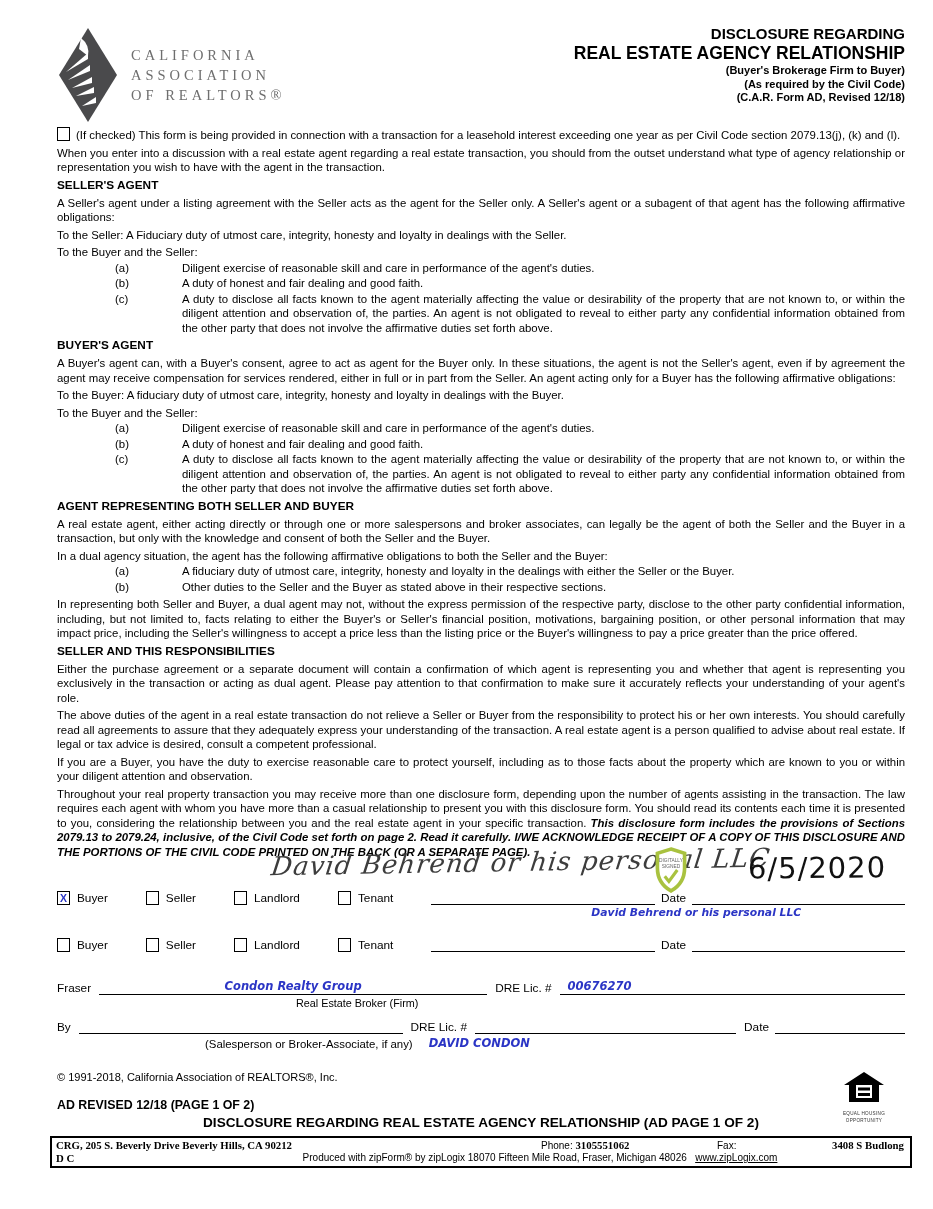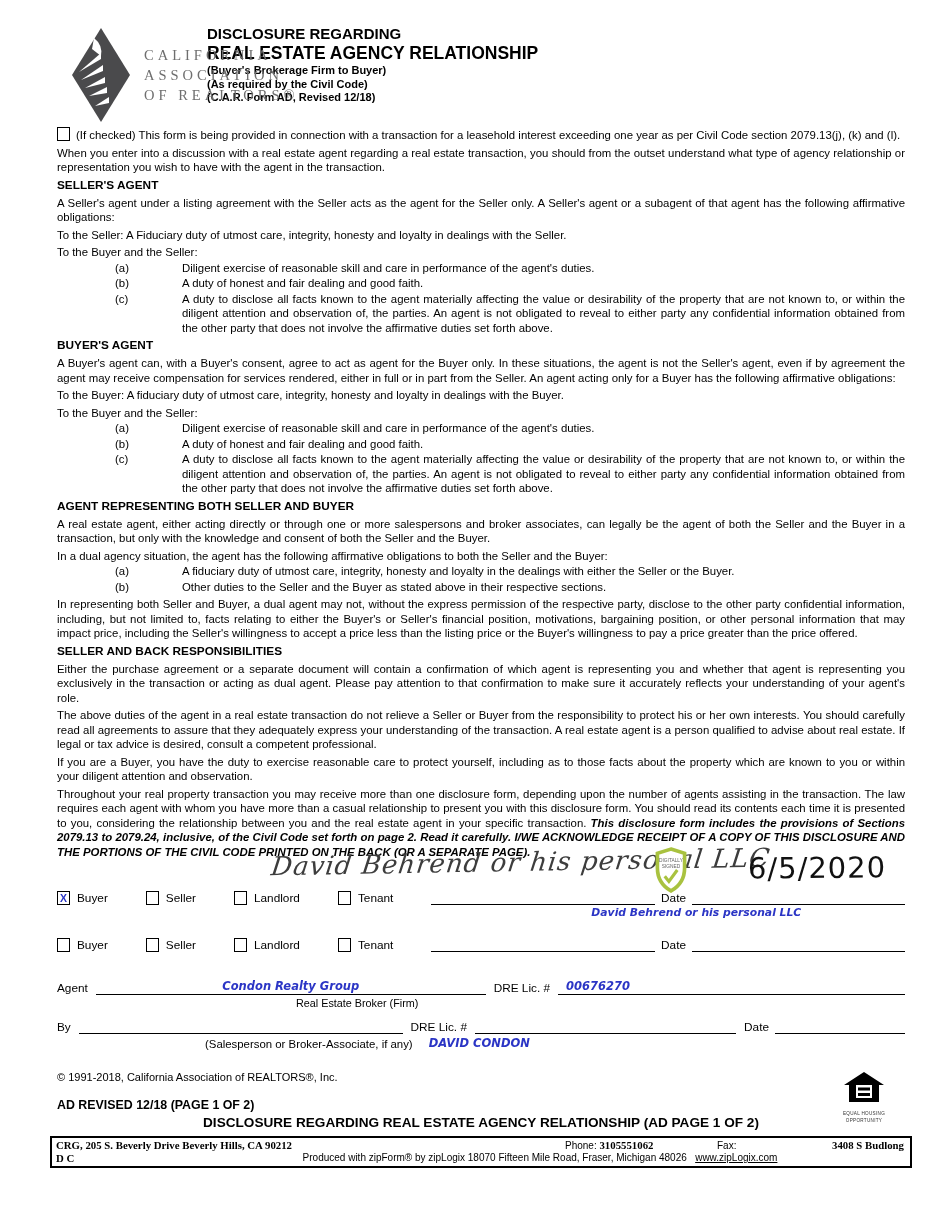--- a/index.html
+++ b/index.html
@@ -1,24 +1,24 @@
 <!DOCTYPE html>
 <html><head>
 <meta charset="utf-8">
 <style>
   html,body{margin:0;padding:0;background:#e8e8e8;}
   .page{position:relative;width:933px;height:1209px;background:#fff;box-sizing:border-box;
         font-family:"Liberation Sans",sans-serif;color:#000;overflow:hidden;}
   .content{padding:24px 28px 0 57px;}
   
   .header{position:relative;height:100px;}
-  .logo{position:absolute;left:13px;top:2px;display:flex;align-items:center;gap:12px;}
+  .logo{position:absolute;left:0;top:2px;display:flex;align-items:center;gap:12px;}
   .logo-text div{font-family:"Liberation Serif",serif;font-size:14.5px;letter-spacing:4px;
                  color:#6e6e6e;line-height:20px;}
-  .titleblock{text-align:left;padding-left:150px;}
+  .titleblock{text-align:right;padding-left:150px;}
   .t1{font-size:15px;font-weight:bold;line-height:19px;}
   .t2{font-size:17.5px;font-weight:bold;line-height:21px;}
   .tsub{font-size:11px;font-weight:bold;line-height:13.5px;}
   
   .para{font-size:11.4px;line-height:14.5px;text-align:justify;margin-top:3px;}
   .heading{font-size:11.8px;font-weight:bold;margin-top:3px;line-height:15px;}
   .cb{display:inline-block;width:11px;height:12px;border:1.5px solid #000;vertical-align:-2px;
       margin-right:6px;font-size:10.5px;font-weight:bold;text-align:center;line-height:12px;}
   .list{margin-left:58px;}
   .li{display:flex;margin-top:1px;}
@@ -60,21 +60,21 @@
   .by-sub .name{margin-left:16px;}
   .copyright{font-size:11px;margin-top:21px;}
   .revised{font-size:12.4px;font-weight:bold;margin-top:15px;}
   .bottom-title{font-size:13.6px;font-weight:bold;text-align:center;margin-top:3px;}
   .eh{position:absolute;right:46px;top:1072px;width:46px;text-align:center;}
   .eh-label{font-size:4.6px;color:#333;letter-spacing:.3px;line-height:5.5px;margin-top:1px;}
   
   .footbox{margin:6px 0 0 -7px;width:862px;border:2px solid #000;padding:1px 6px 2px 4px;box-sizing:border-box;}
   .foot1{display:flex;font-size:10px;align-items:baseline;}
   .foot-office{flex:1;font-family:"Liberation Serif",serif;font-weight:bold;font-size:10.8px;}
-  .foot-phone{width:152px;margin-left:43px;}
+  .foot-phone{width:176px;margin-left:43px;}
   .foot-fax{width:115px;}
   .serifbold{font-family:"Liberation Serif",serif;font-weight:bold;font-size:10.8px;}
   .foot2{display:flex;font-size:10px;margin-top:1px;}
   .foot-initials{width:120px;font-family:"Liberation Serif",serif;font-weight:bold;font-size:10.8px;}
   .foot-produced{flex:1;text-align:center;}
   .link{text-decoration:underline;}
 </style>
 </head>
 <body>
 
@@ -158,21 +158,21 @@
         <span class="li-marker">(a)</span>
         <span class="li-text">A fiduciary duty of utmost care, integrity, honesty and loyalty in the dealings with either the Seller or the Buyer.</span>
       </div>
       <div class="li">
         <span class="li-marker">(b)</span>
         <span class="li-text">Other duties to the Seller and the Buyer as stated above in their respective sections.</span>
       </div>
     </div>
     <div class="para">In representing both Seller and Buyer, a dual agent may not, without the express permission of the respective party, disclose to the other party confidential information, including, but not limited to, facts relating to either the Buyer's or Seller's financial position, motivations, bargaining position, or other personal information that may impact price, including the Seller's willingness to accept a price less than the listing price or the Buyer's willingness to pay a price greater than the price offered.</div>
 
-    <div class="heading">SELLER AND BACK RESPONSIBILITIES</div>
+    <div class="heading">SELLER AND THIS RESPONSIBILITIES</div>
     <div class="para">Either the purchase agreement or a separate document will contain a confirmation of which agent is representing you and whether that agent is representing you exclusively in the transaction or acting as dual agent. Please pay attention to that confirmation to make sure it accurately reflects your understanding of your agent's role.</div>
     <div class="para">The above duties of the agent in a real estate transaction do not relieve a Seller or Buyer from the responsibility to protect his or her own interests. You should carefully read all agreements to assure that they adequately express your understanding of the transaction. A real estate agent is a person qualified to advise about real estate. If legal or tax advice is desired, consult a competent professional.</div>
     <div class="para">If you are a Buyer, you have the duty to exercise reasonable care to protect yourself, including as to those facts about the property which are known to you or within your diligent attention and observation.</div>
     <div class="para"><span>Throughout your real property transaction you may receive more than one disclosure form, depending upon the number of agents assisting in the transaction. The law requires each agent with whom you have more than a casual relationship to present you with this disclosure form. You should read its contents each time it is presented to you, considering the relationship between you and the real estate agent in your specific transaction. </span><span class="bold">This disclosure form includes the provisions of Sections 2079.13 to 2079.24, inclusive, of the Civil Code set forth on page 2. Read it carefully. I/WE ACKNOWLEDGE RECEIPT OF A COPY OF THIS DISCLOSURE AND THE PORTIONS OF THE CIVIL CODE PRINTED ON THE BACK (OR A SEPARATE PAGE).</span></div>
 
     <div class="sigblock">
       <div class="sig-script">David Behrend or his personal LLC</div>
       <div class="sig-badge">
         <svg width="36" height="46" viewBox="0 0 34 44">
           <path d="M17,2 L30,6 V20 C30,32 24,38 17,42 C10,38 4,32 4,20 V6 Z" fill="#ffffff" stroke="#a9c23f" stroke-width="3.5"></path>
@@ -223,21 +223,21 @@
         <span class="grp">
           <span class="cb"></span>
           <span>Tenant</span>
         </span>
         <span class="fieldline line-main"></span>
         <span class="datelabel">Date</span>
         <span class="fieldline line-date"></span>
       </div>
 
       <div class="agentrow">
-        <span>Agent</span>
+        <span>Fraser</span>
         <span class="fieldline agent-line1">
           <span class="val blue">Condon Realty Group</span>
         </span>
         <span>DRE Lic. #</span>
         <span class="fieldline agent-line2">
           <span class="val blue">00676270</span>
         </span>
       </div>
       <div class="firm-sub">Real Estate Broker (Firm)</div>
 

